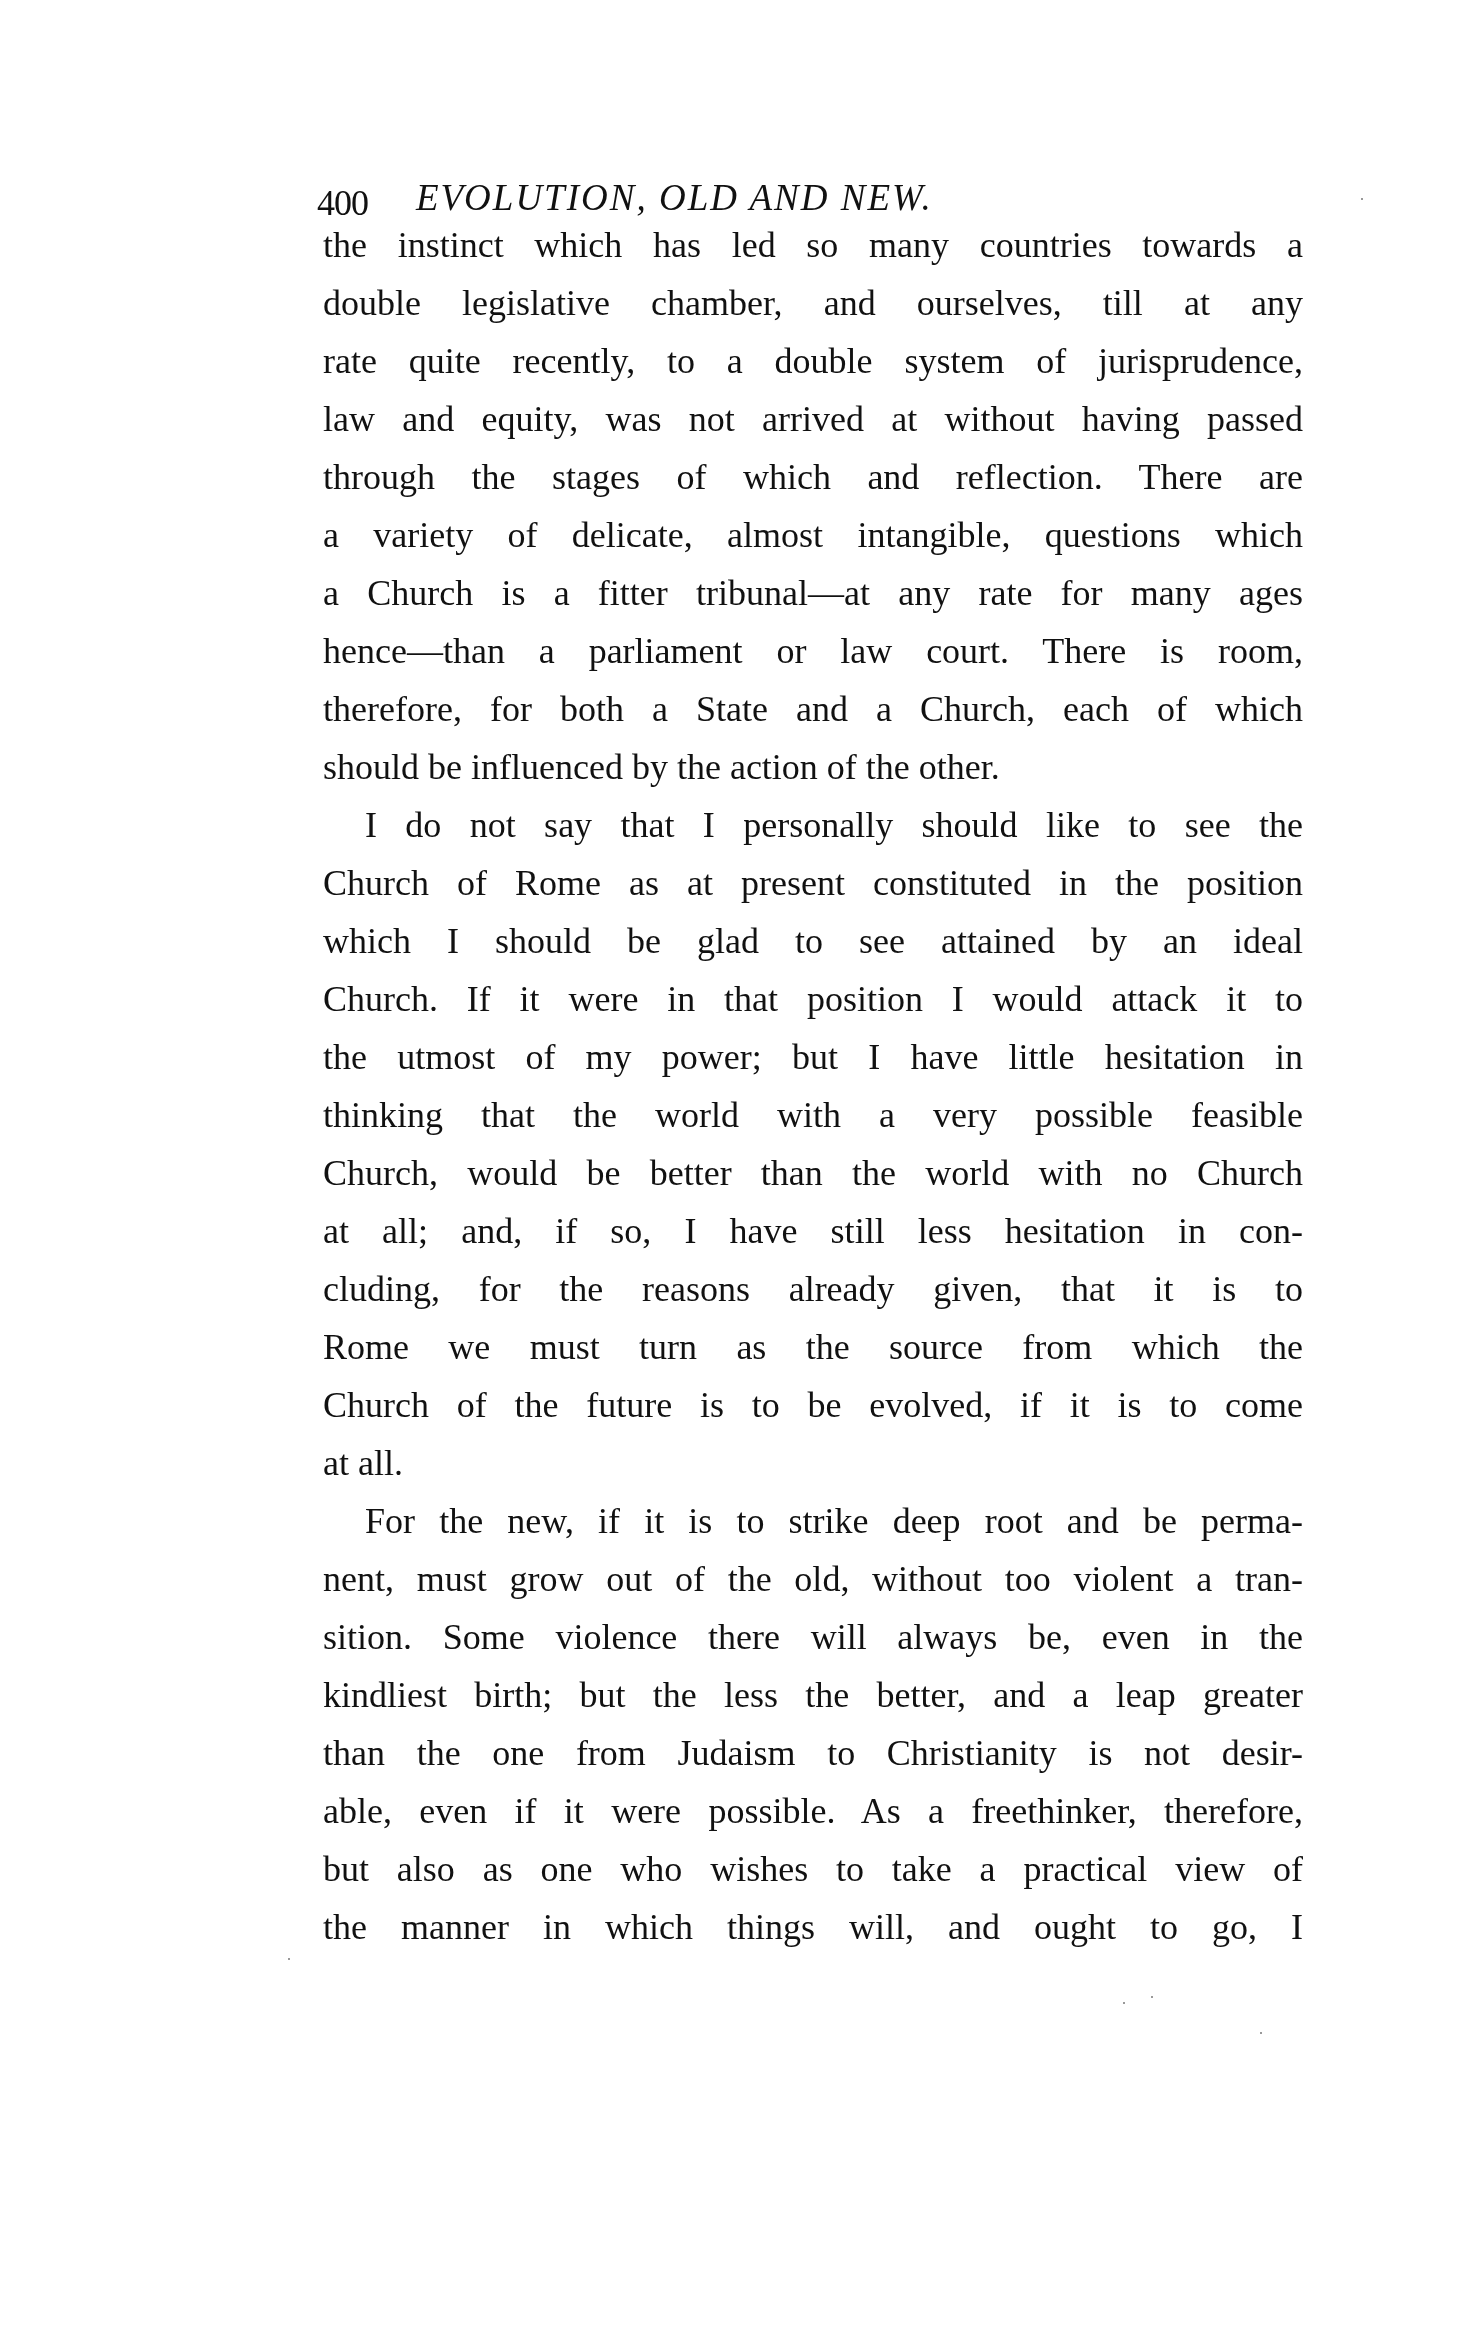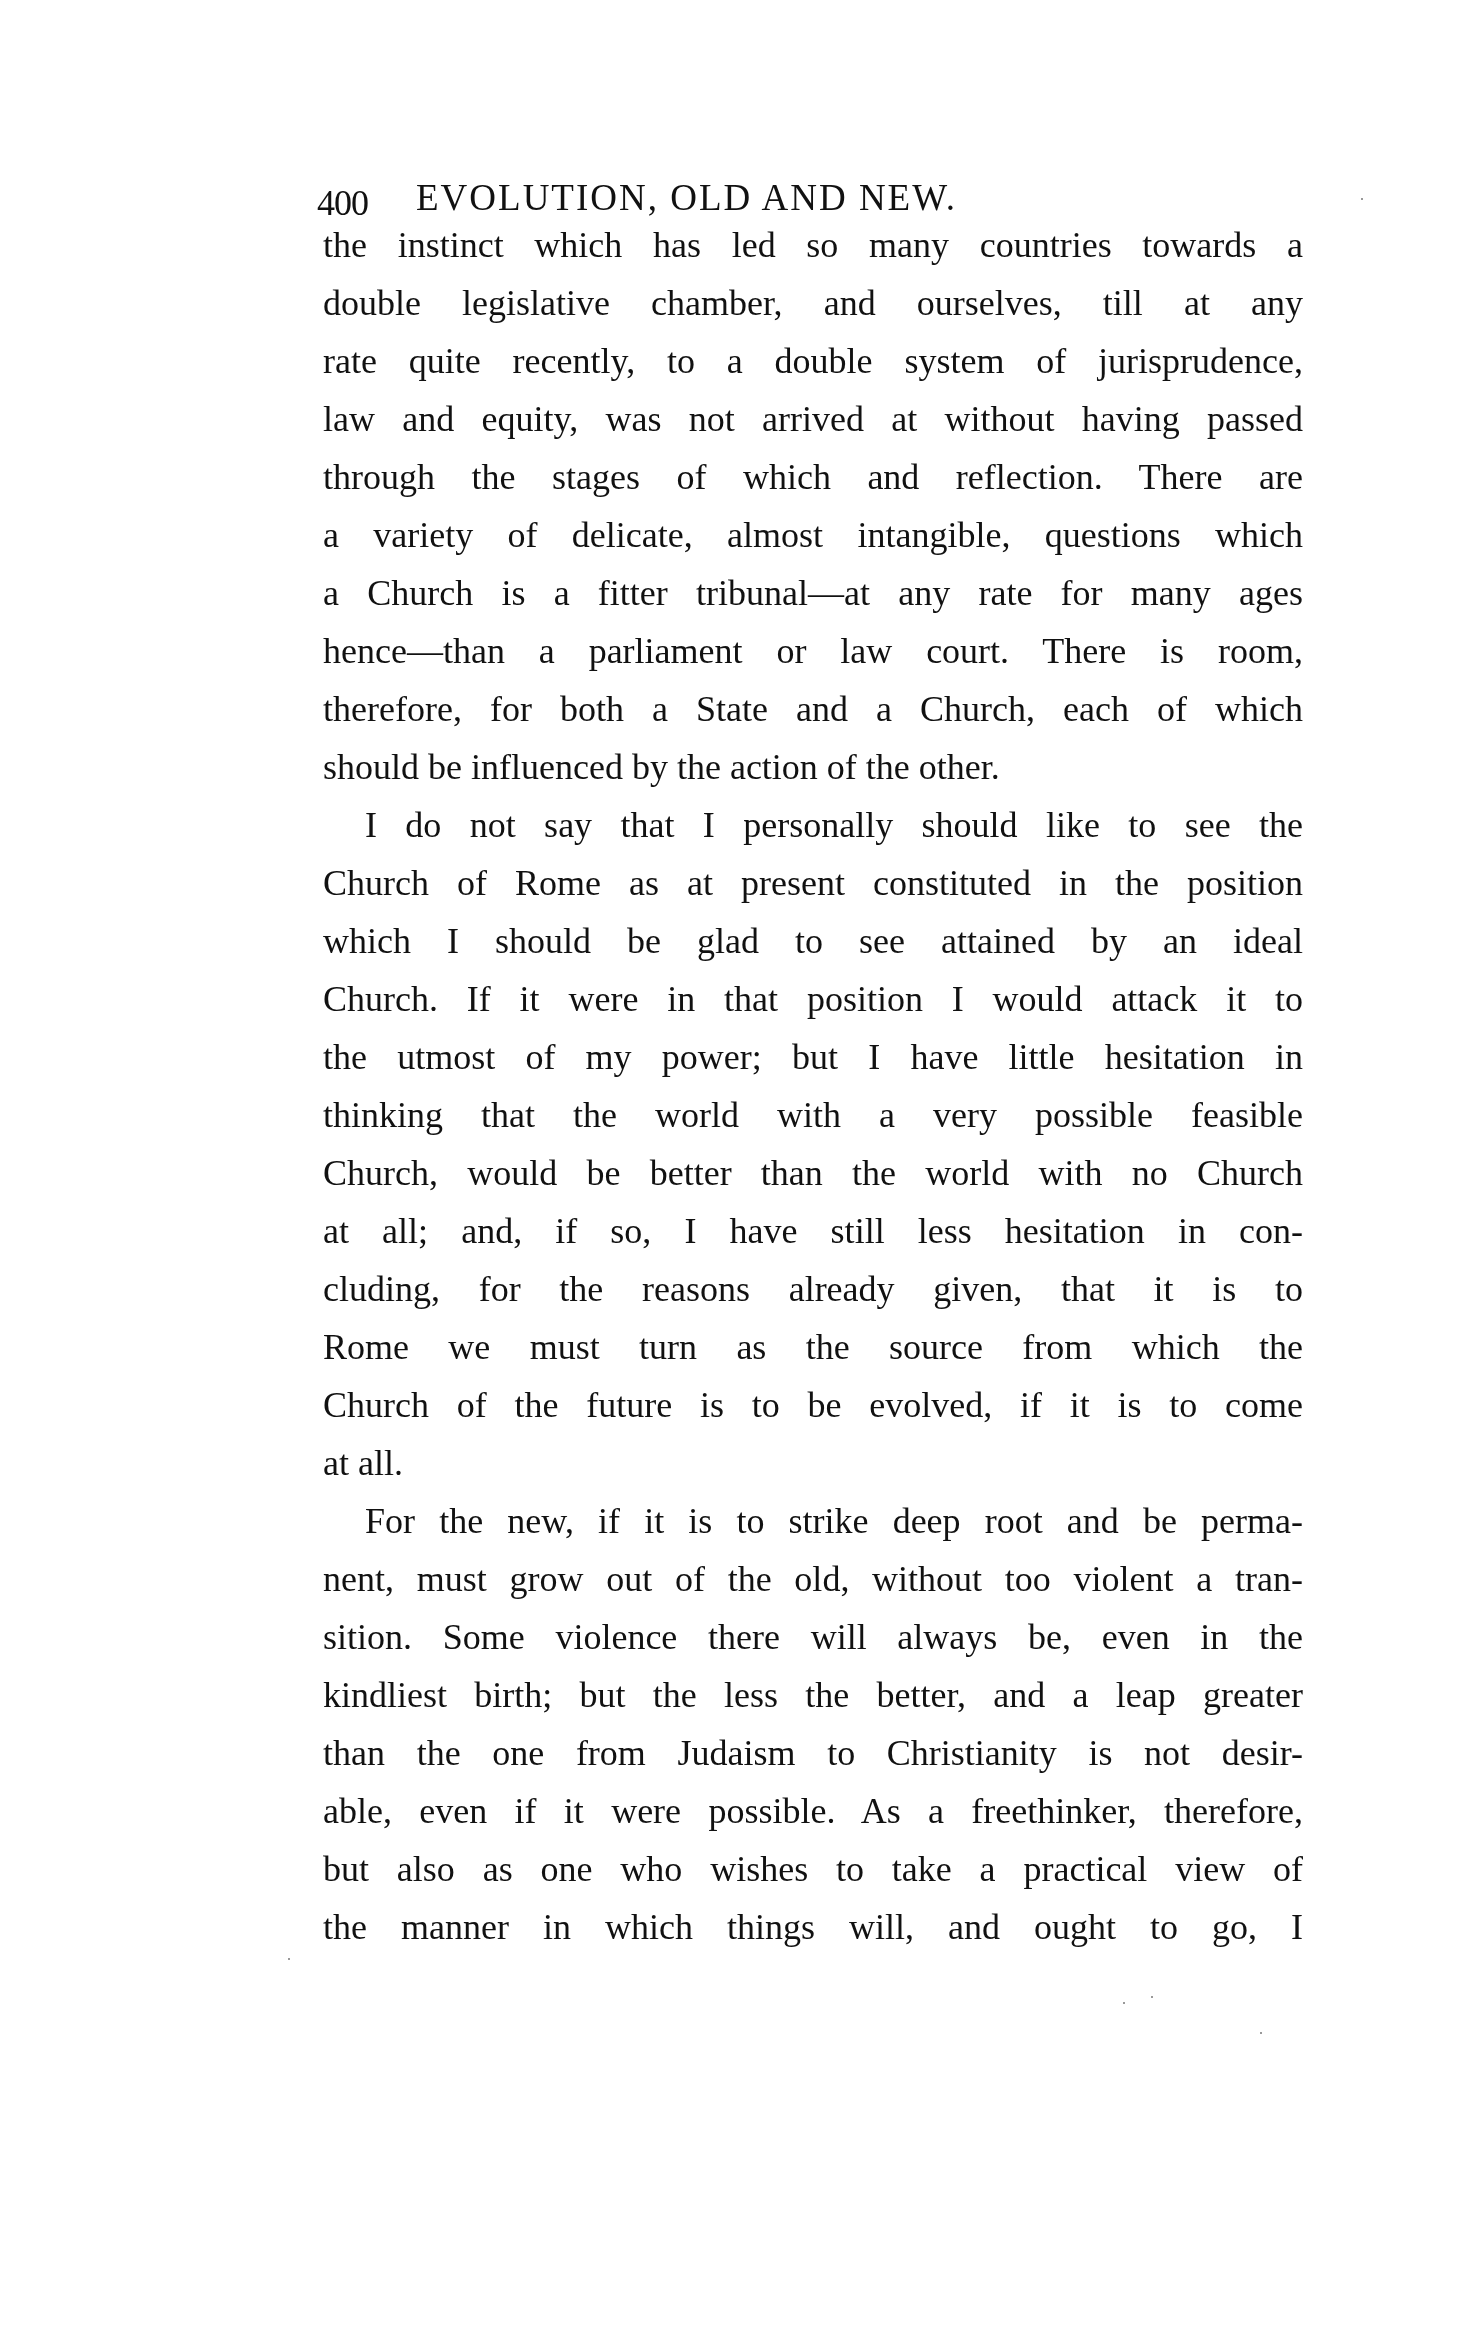--- a/index.html
+++ b/index.html
@@ -31,20 +31,21 @@
     top: 6px;
     font-size: 36px;
     letter-spacing: -1px;
     font-variant-numeric: oldstyle-nums;
   }
   .running-title {
     position: absolute;
     left: 99px;
     top: 0;
     font-size: 37px;
+    font-style: italic;
     letter-spacing: 2px;
     text-align: right;
   }
   .body-text {
     position: absolute;
     left: 323px;
     top: 216px;
     width: 980px;
   }
   .line {

